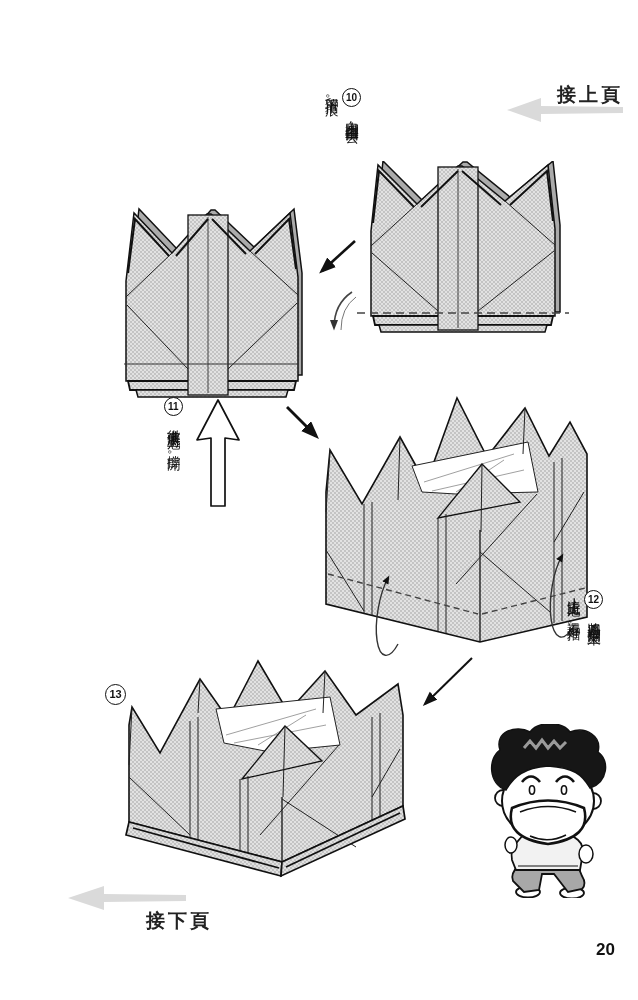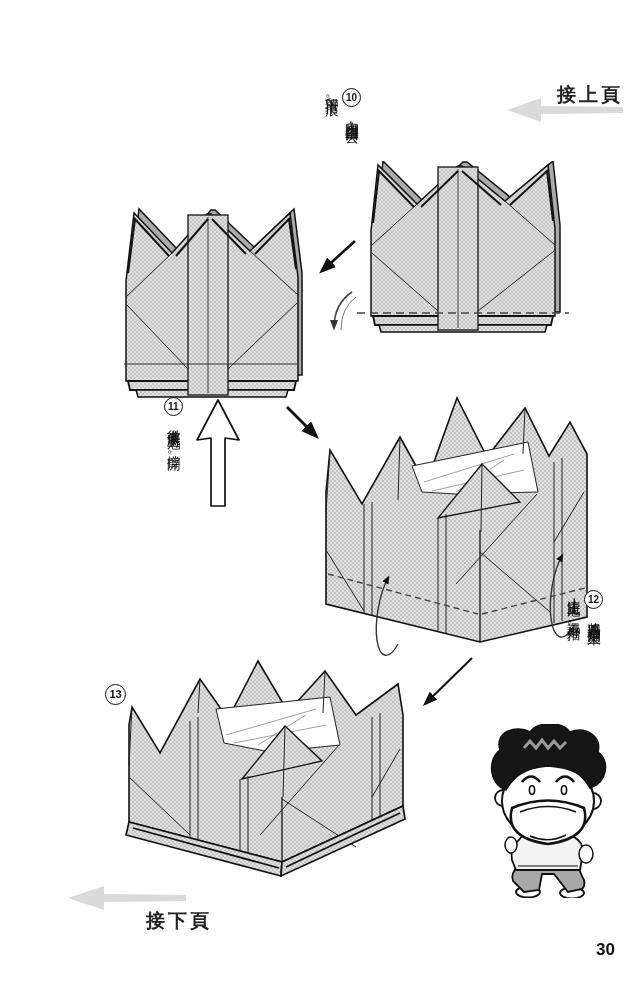--- a/index.html
+++ b/index.html
@@ -259,15 +259,15 @@
     <path d="M30 84 Q66 69 102 84 Q110 114 66 120 Q22 114 30 84 Z" fill="#ffffff" stroke="#111" stroke-width="2.6"></path>
     <path d="M38 88 Q66 77 94 88" fill="none" stroke="#111" stroke-width="1.5"></path>
     <path d="M48 112 Q66 120 84 111" fill="none" stroke="#111" stroke-width="1.5"></path>
   </svg>
 
   <svg class="abs" style="left:66px;top:884px;" width="120" height="28" viewBox="0 0 120 28">
     <polygon points="2,14 38,2 38,10 120,11 120,17 38,18 38,26" fill="#dadada"></polygon>
   </svg>
   <div class="abs navlabel" style="left:126px;top:908px;margin-left:20px;">接下頁</div>
 
-  <div class="abs pagenum" style="left:596px;top:940px;">30</div>
+  <div class="abs pagenum" style="left:596px;top:940px;">20</div>
 
 </div>
 
 </body></html>

